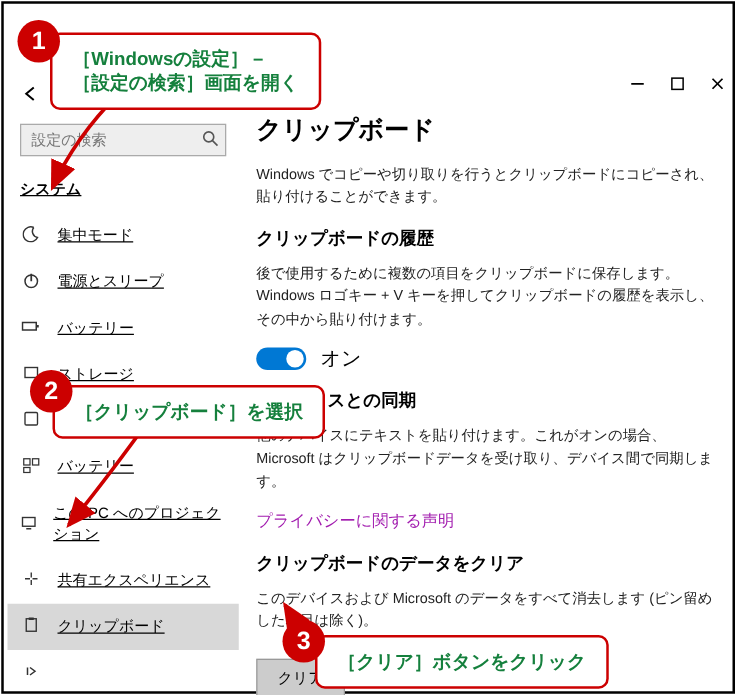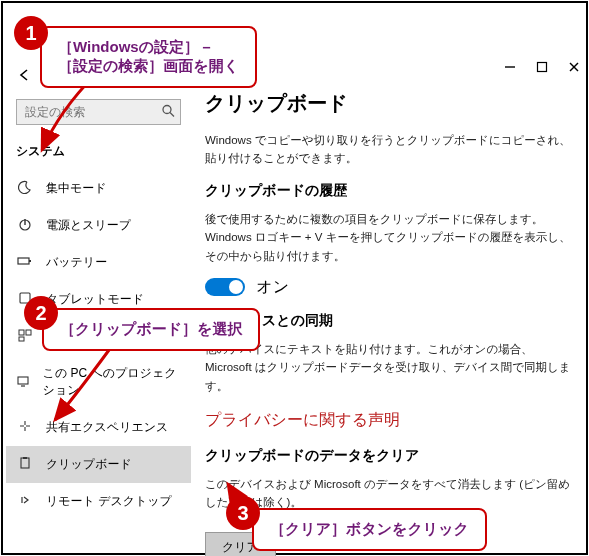--- a/index.html
+++ b/index.html
@@ -2,43 +2,43 @@
 <html><head>
 <meta charset="utf-8">
 <style>
   * { box-sizing: border-box; margin: 0; padding: 0; }
   body { font-family: "Yu Gothic UI", "Meiryo", sans-serif; font-size: 12px; background: #fff; width: 589px; height: 556px; position: relative; overflow: hidden; }
   .outer-border { position: absolute; left: 1px; top: 1px; right: 1px; bottom: 1px; border: 2px solid #000; }
 
   .titlebar { position: absolute; top: 60px; right: 8px; display: flex; gap: 18px; }
   .titlebar .btn { width: 14px; height: 14px; display: flex; align-items: center; justify-content: center; color: #000; }
 
-  .sidebar { position: absolute; left: 6px; top: 60px; width: 185px; bottom: 6px; }
+  .sidebar { position: absolute; left: 6px; top: 60px; width: 185px; bottom: 6px; text-decoration: underline; }
   .back-home { display: flex; align-items: center; gap: 14px; padding: 8px 10px; }
   .back-home .icon { width: 16px; text-align: center; }
   .search { margin: 6px 10px; position: relative; }
   .search input { width: 100%; padding: 5px 24px 5px 8px; font-size: 12px; background: #eee; border: 1px solid #aaa; }
   .search .sicon { position: absolute; right: 6px; top: 50%; transform: translateY(-50%); }
   .category { padding: 12px 10px 10px; font-size: 12px; font-weight: bold; }
   .nav-item { display: flex; align-items: center; gap: 12px; padding: 10px 10px; }
   .nav-item .icon { width: 18px; text-align: center; color: #444; }
   .nav-item.selected { background: #d8d8d8; }
 
   .content { position: absolute; left: 205px; top: 90px; right: 10px; bottom: 6px; }
   .content h1 { font-size: 20px; font-weight: 600; margin-bottom: 14px; }
   .content p { font-size: 11.5px; color: #222; line-height: 1.6; margin-bottom: 12px; }
   .content h2 { font-size: 14px; font-weight: 600; margin-top: 14px; margin-bottom: 10px; }
   .toggle { width: 40px; height: 18px; border-radius: 10px; background: #0078d4; position: relative; display: inline-block; vertical-align: middle; }
   .toggle .knob { position: absolute; right: 2px; top: 2px; width: 14px; height: 14px; background: #fff; border-radius: 50%; }
   .toggle-label { display: inline-block; margin-left: 8px; vertical-align: middle; font-size: 16px; }
-  a.link { color: #b91c1c; text-decoration: none; font-size: 16px; }
+  a.link { color: #a21caf; text-decoration: none; font-size: 13px; }
   .clear-btn { margin-top: 8px; padding: 6px 16px; background: #ccc; border: 1px solid #999; font-size: 12px; cursor: pointer; }
 
   
-  .balloon { position: absolute; background: #fff; border: 2px solid #c00; border-radius: 8px; padding: 10px 16px; font-size: 15px; color: #701a75; font-weight: 600; z-index: 30; white-space: nowrap; }
+  .balloon { position: absolute; background: #fff; border: 2px solid #c00; border-radius: 8px; padding: 10px 16px; font-size: 15px; color: #15803d; font-weight: 600; z-index: 30; white-space: nowrap; }
   .circle { position: absolute; width: 34px; height: 34px; background: #c00; color: #fff; border-radius: 50%; display: flex; align-items: center; justify-content: center; font-size: 20px; font-weight: bold; z-index: 40; }
   svg.arrows { position: absolute; left: 0; top: 0; width: 589px; height: 556px; z-index: 25; pointer-events: none; }
 </style>
 </head>
 <body>
 
 <div class="outer-border"></div>
 
 <div class="titlebar">
   <div class="btn">
@@ -102,20 +102,26 @@
     </div>
     <div class="nav-item">
       <span class="icon"><svg width="16" height="14">
             <rect x="1" y="4" width="11" height="6" fill="none" stroke="#333" stroke-width="1.2"></rect>
             <rect x="12" y="6" width="2" height="2" fill="#333"></rect>
           </svg></span>
       <span>バッテリー</span>
     </div>
     <div class="nav-item">
       <span class="icon"><svg width="14" height="14">
+            <rect x="2" y="3" width="10" height="8" fill="none" stroke="#333" stroke-width="1.1"></rect>
+          </svg></span>
+      <span>ストレージ</span>
+    </div>
+    <div class="nav-item">
+      <span class="icon"><svg width="14" height="14">
             <rect x="2" y="2" width="10" height="10" rx="1" fill="none" stroke="#333" stroke-width="1.1"></rect>
           </svg></span>
       <span>タブレットモード</span>
     </div>
     <div class="nav-item">
       <span class="icon"><svg width="14" height="14">
             <rect x="1" y="2" width="5" height="5" fill="none" stroke="#333" stroke-width="1"></rect>
             <rect x="8" y="2" width="5" height="5" fill="none" stroke="#333" stroke-width="1"></rect>
             <rect x="1" y="9" width="5" height="4" fill="none" stroke="#333" stroke-width="1"></rect>
           </svg></span>
@@ -138,21 +144,20 @@
       <span class="icon"><svg width="14" height="14">
             <rect x="3" y="2" width="8" height="10" fill="none" stroke="#333" stroke-width="1.1"></rect>
             <rect x="5" y="1" width="4" height="2" fill="#333"></rect>
           </svg></span>
       <span>クリップボード</span>
     </div>
     <div class="nav-item">
       <span class="icon"><svg width="14" height="14">
             <path d="M6 4 L10 7 L6 10 M4 4v6" fill="none" stroke="#333" stroke-width="1.2"></path>
           </svg></span>
-      <span>リモート デスクトップ</span>
     </div>
 
   </div>
 </div>
 
 <div class="content">
   <h1>クリップボード</h1>
   <p>Windows でコピーや切り取りを行うとクリップボードにコピーされ、貼り付けることができます。</p>
 
   <h2>クリップボードの履歴</h2>

